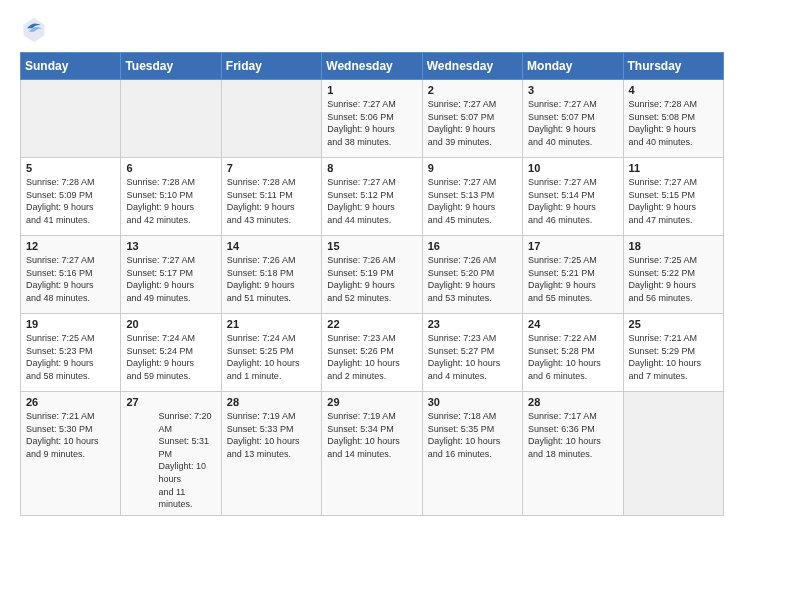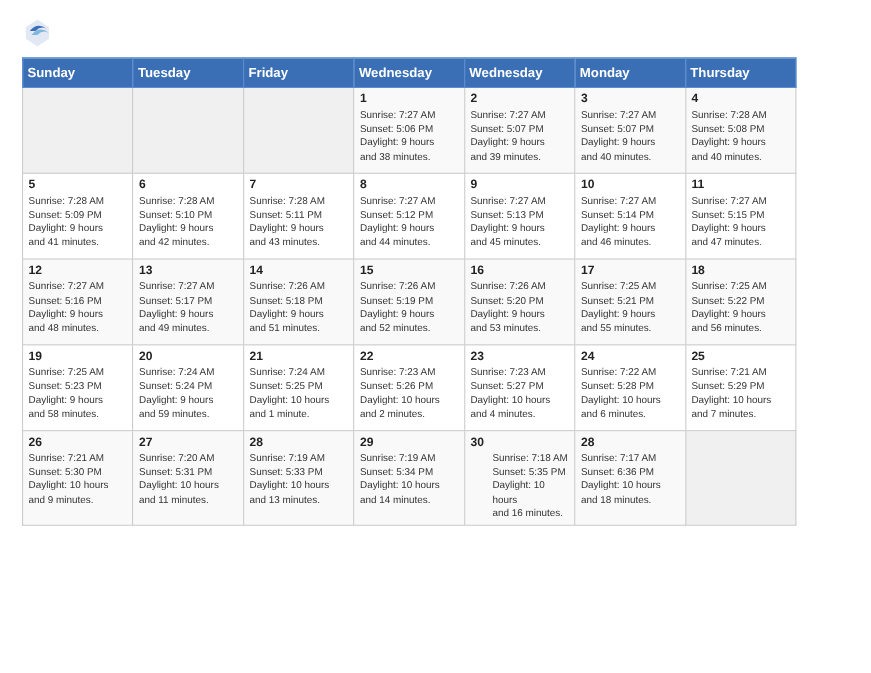--- a/index.html
+++ b/index.html
@@ -315,42 +315,42 @@
         <tr>
           <td>
             <span class="day-number">26</span>
             <div class="day-info" style="white-space: pre-line;">Sunrise: 7:21 AM
 Sunset: 5:30 PM
 Daylight: 10 hours
 and 9 minutes.</div>
           </td>
           <td>
             <span class="day-number">27</span>
-            <div class="day-info" style="white-space: pre-line;">Sunrise: 7:20 AM
+            <div class="day-info" style="white-space: pre-line; margin-left: 32px;">Sunrise: 7:20 AM
 Sunset: 5:31 PM
 Daylight: 10 hours
 and 11 minutes.</div>
           </td>
           <td>
             <span class="day-number">28</span>
             <div class="day-info" style="white-space: pre-line;">Sunrise: 7:19 AM
 Sunset: 5:33 PM
 Daylight: 10 hours
 and 13 minutes.</div>
           </td>
           <td>
             <span class="day-number">29</span>
             <div class="day-info" style="white-space: pre-line;">Sunrise: 7:19 AM
 Sunset: 5:34 PM
 Daylight: 10 hours
 and 14 minutes.</div>
           </td>
           <td>
             <span class="day-number">30</span>
-            <div class="day-info" style="white-space: pre-line; margin-left: 20px;">Sunrise: 7:18 AM
+            <div class="day-info" style="white-space: pre-line;">Sunrise: 7:18 AM
 Sunset: 5:35 PM
 Daylight: 10 hours
 and 16 minutes.</div>
           </td>
           <td>
             <span class="day-number">28</span>
             <div class="day-info" style="white-space: pre-line;">Sunrise: 7:17 AM
 Sunset: 6:36 PM
 Daylight: 10 hours
 and 18 minutes.</div>

